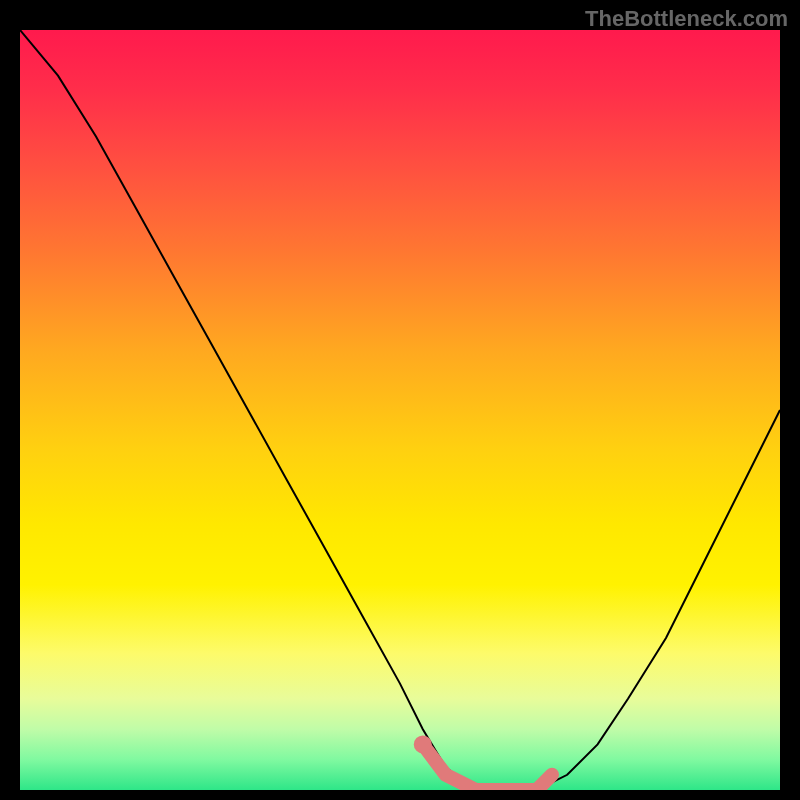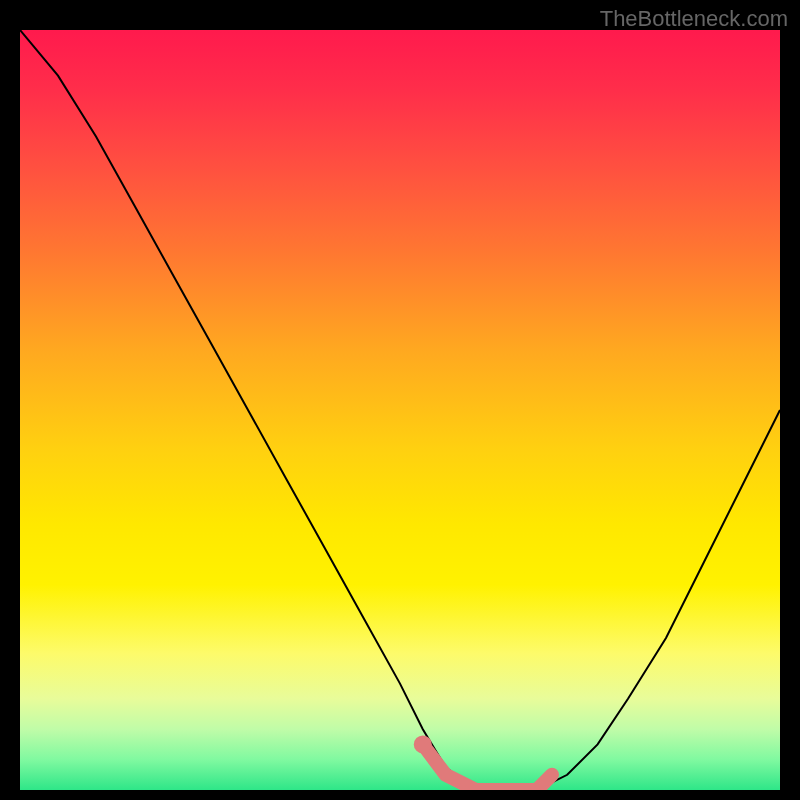--- a/index.html
+++ b/index.html
@@ -9,21 +9,21 @@
     background: #000;
     position: relative;
     font-family: Arial, sans-serif;
   }
   .watermark {
     position: absolute;
     top: 6px;
     right: 12px;
     color: #666;
     font-size: 22px;
-    font-weight: 400;
+    font-weight: 700;
     z-index: 10;
   }
   .plot-area {
     position: absolute;
     left: 20px;
     top: 30px;
     width: 760px;
     height: 760px;
     background: linear-gradient(to bottom,
       #ff1a4d 0%,

